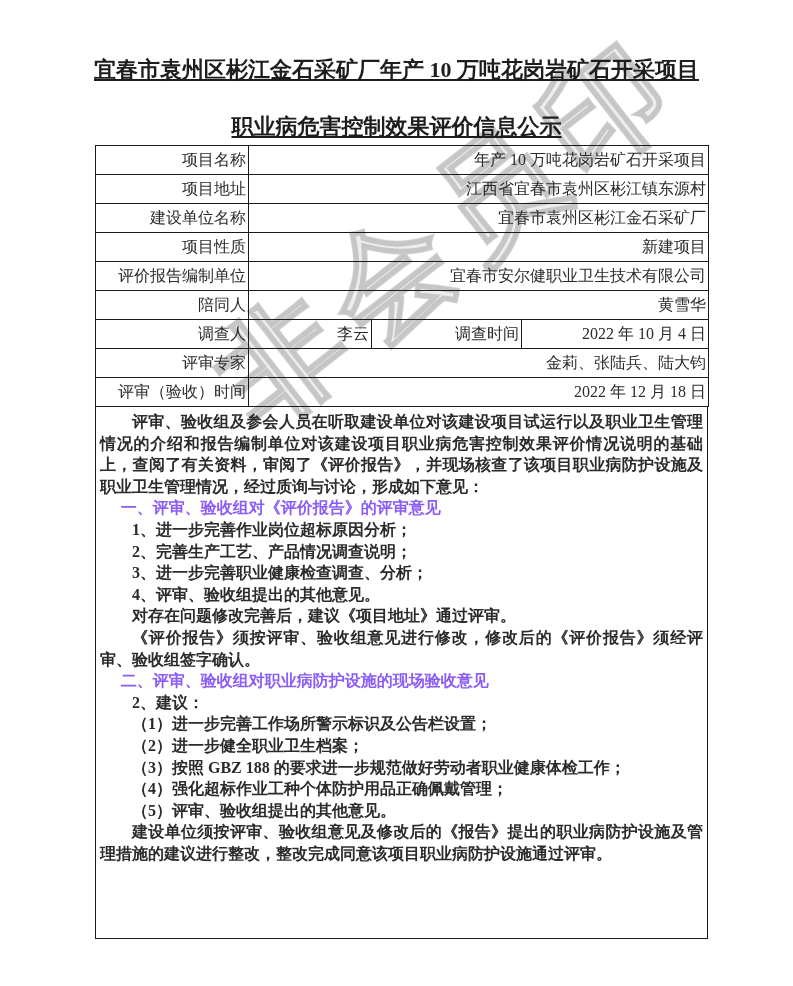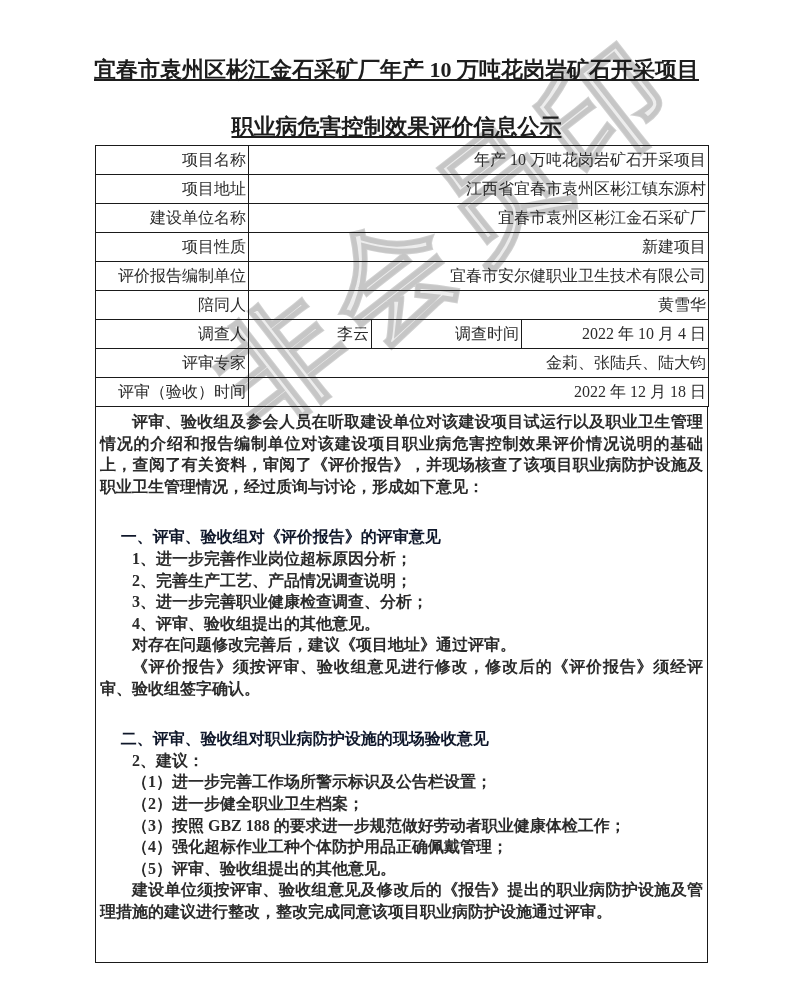--- a/index.html
+++ b/index.html
@@ -74,21 +74,21 @@
     border: 1px solid #1a1a1a;
     border-top: none;
     padding: 4px 4px 40px 4px;
     font-size: 16px;
     line-height: 21.6px;
     text-align: justify;
     color: #2b2b2b;
     min-height: 532px;
   }
   .bodycell p { text-indent: 2em; font-weight: bold; }
-  .bodycell p.hd { text-indent: 1.3em; font-weight: bold; color: #0f172a; margin-top: 29px; }
+  .bodycell p.hd { text-indent: 1.3em; font-weight: bold; color: #8b5cf6; }
 </style>
 </head>
 <body>
 
 <div class="doc">
 
   <div class="watermark">非会员印</div>
 
   <div class="title title-1">宜春市袁州区彬江金石采矿厂年产 10 万吨花岗岩矿石开采项目</div>
   <div class="title title-2">职业病危害控制效果评价信息公示</div>

